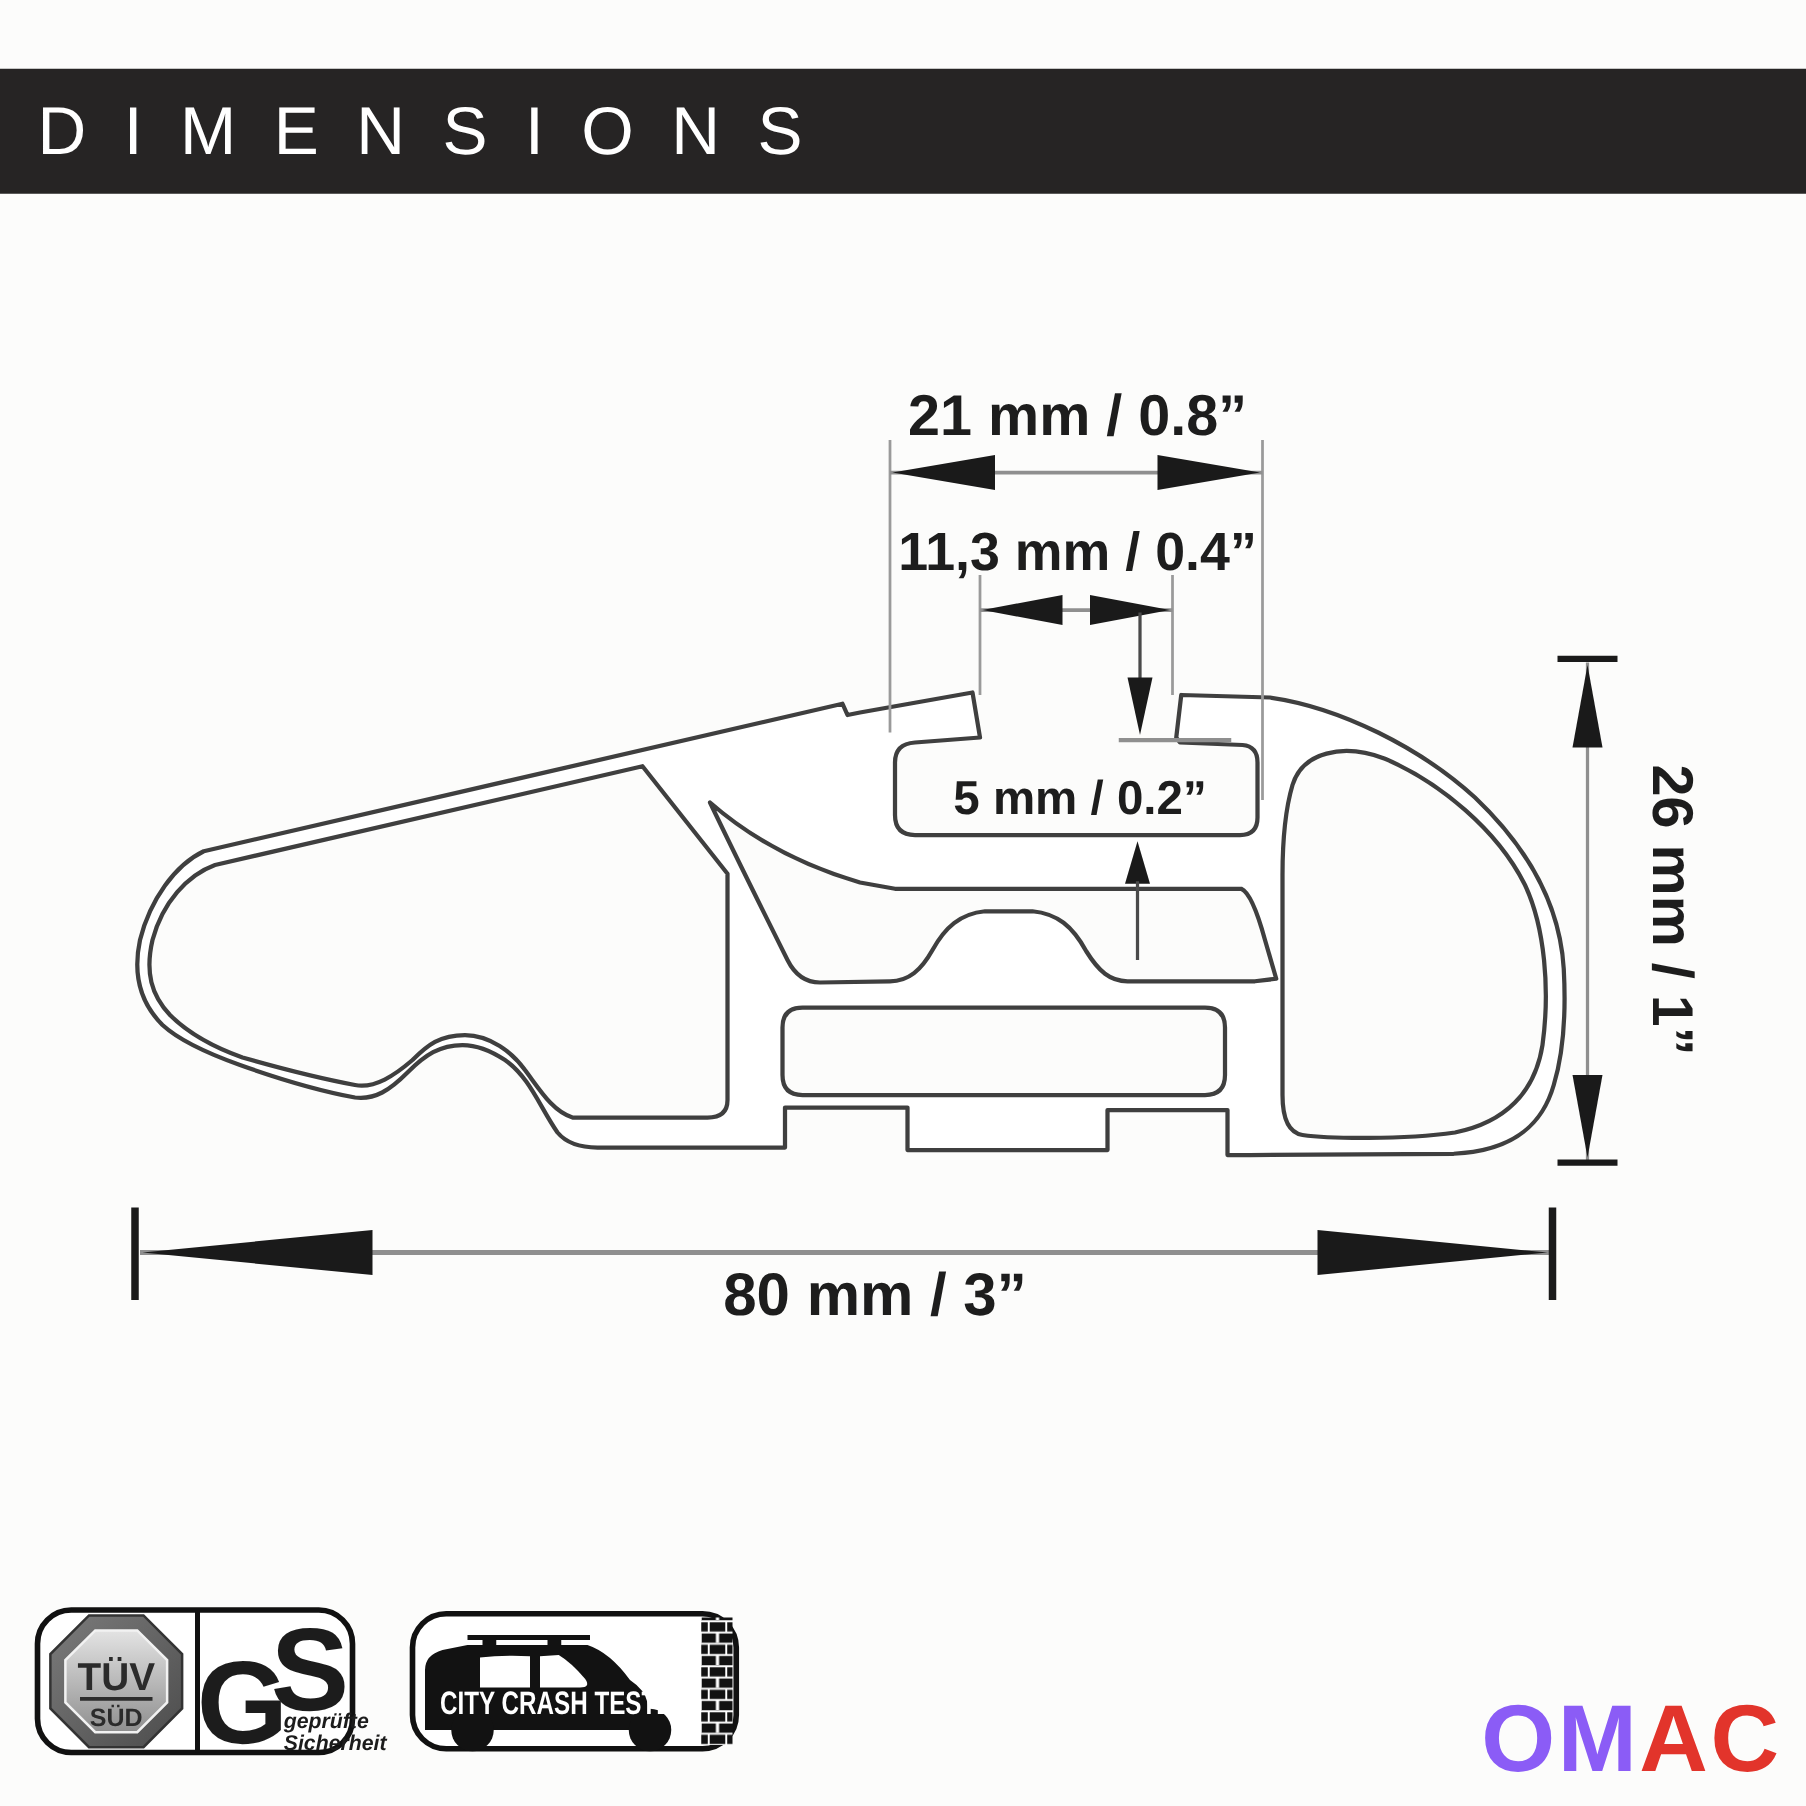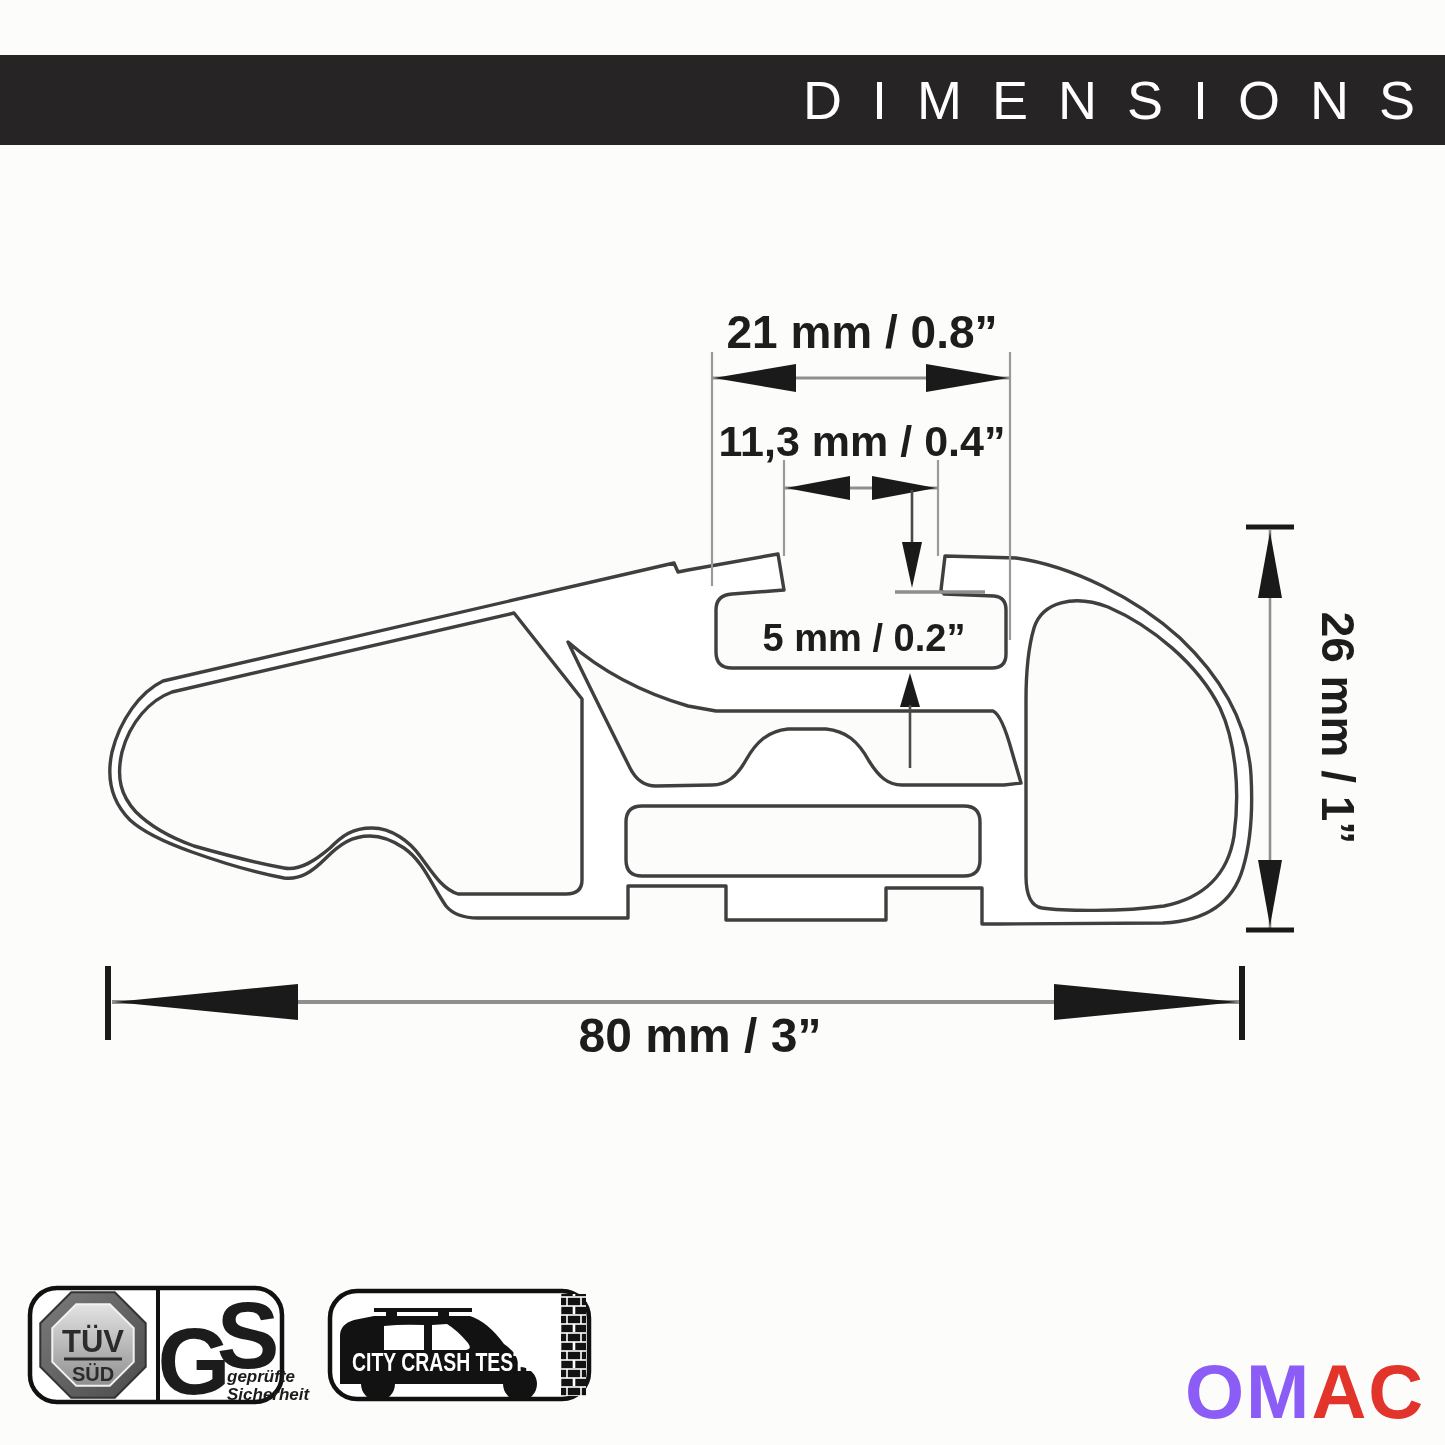--- a/index.html
+++ b/index.html
@@ -1,22 +1,22 @@
 <!DOCTYPE html>
 <html><head>
 <meta charset="utf-8">
 <style>
   html,body{margin:0;padding:0;}
   body{
     width:1445px;height:1445px;position:relative;overflow:hidden;
     background:#fcfcfb;font-family:"Liberation Sans",sans-serif;
   }
   .header-bar{
-    position:absolute;left:0;top:55px;width:1445px;height:90px;
-    background:#262424;display:flex;align-items:center;justify-content:flex-end;
+    position:absolute;left:0;top:55px;width:1445px;height:100px;
+    background:#262424;display:flex;align-items:center;justify-content:flex-start;
   }
   .header-title{
     color:#ffffff;font-size:54px;font-weight:400;letter-spacing:30px;
     text-indent:30px;white-space:nowrap;
   }
   .diagram-svg{position:absolute;left:0;top:0;}
   .dim-label{
     font-family:"Liberation Sans",sans-serif;font-weight:700;fill:#1d1d1d;
   }
   .brand-logo{

